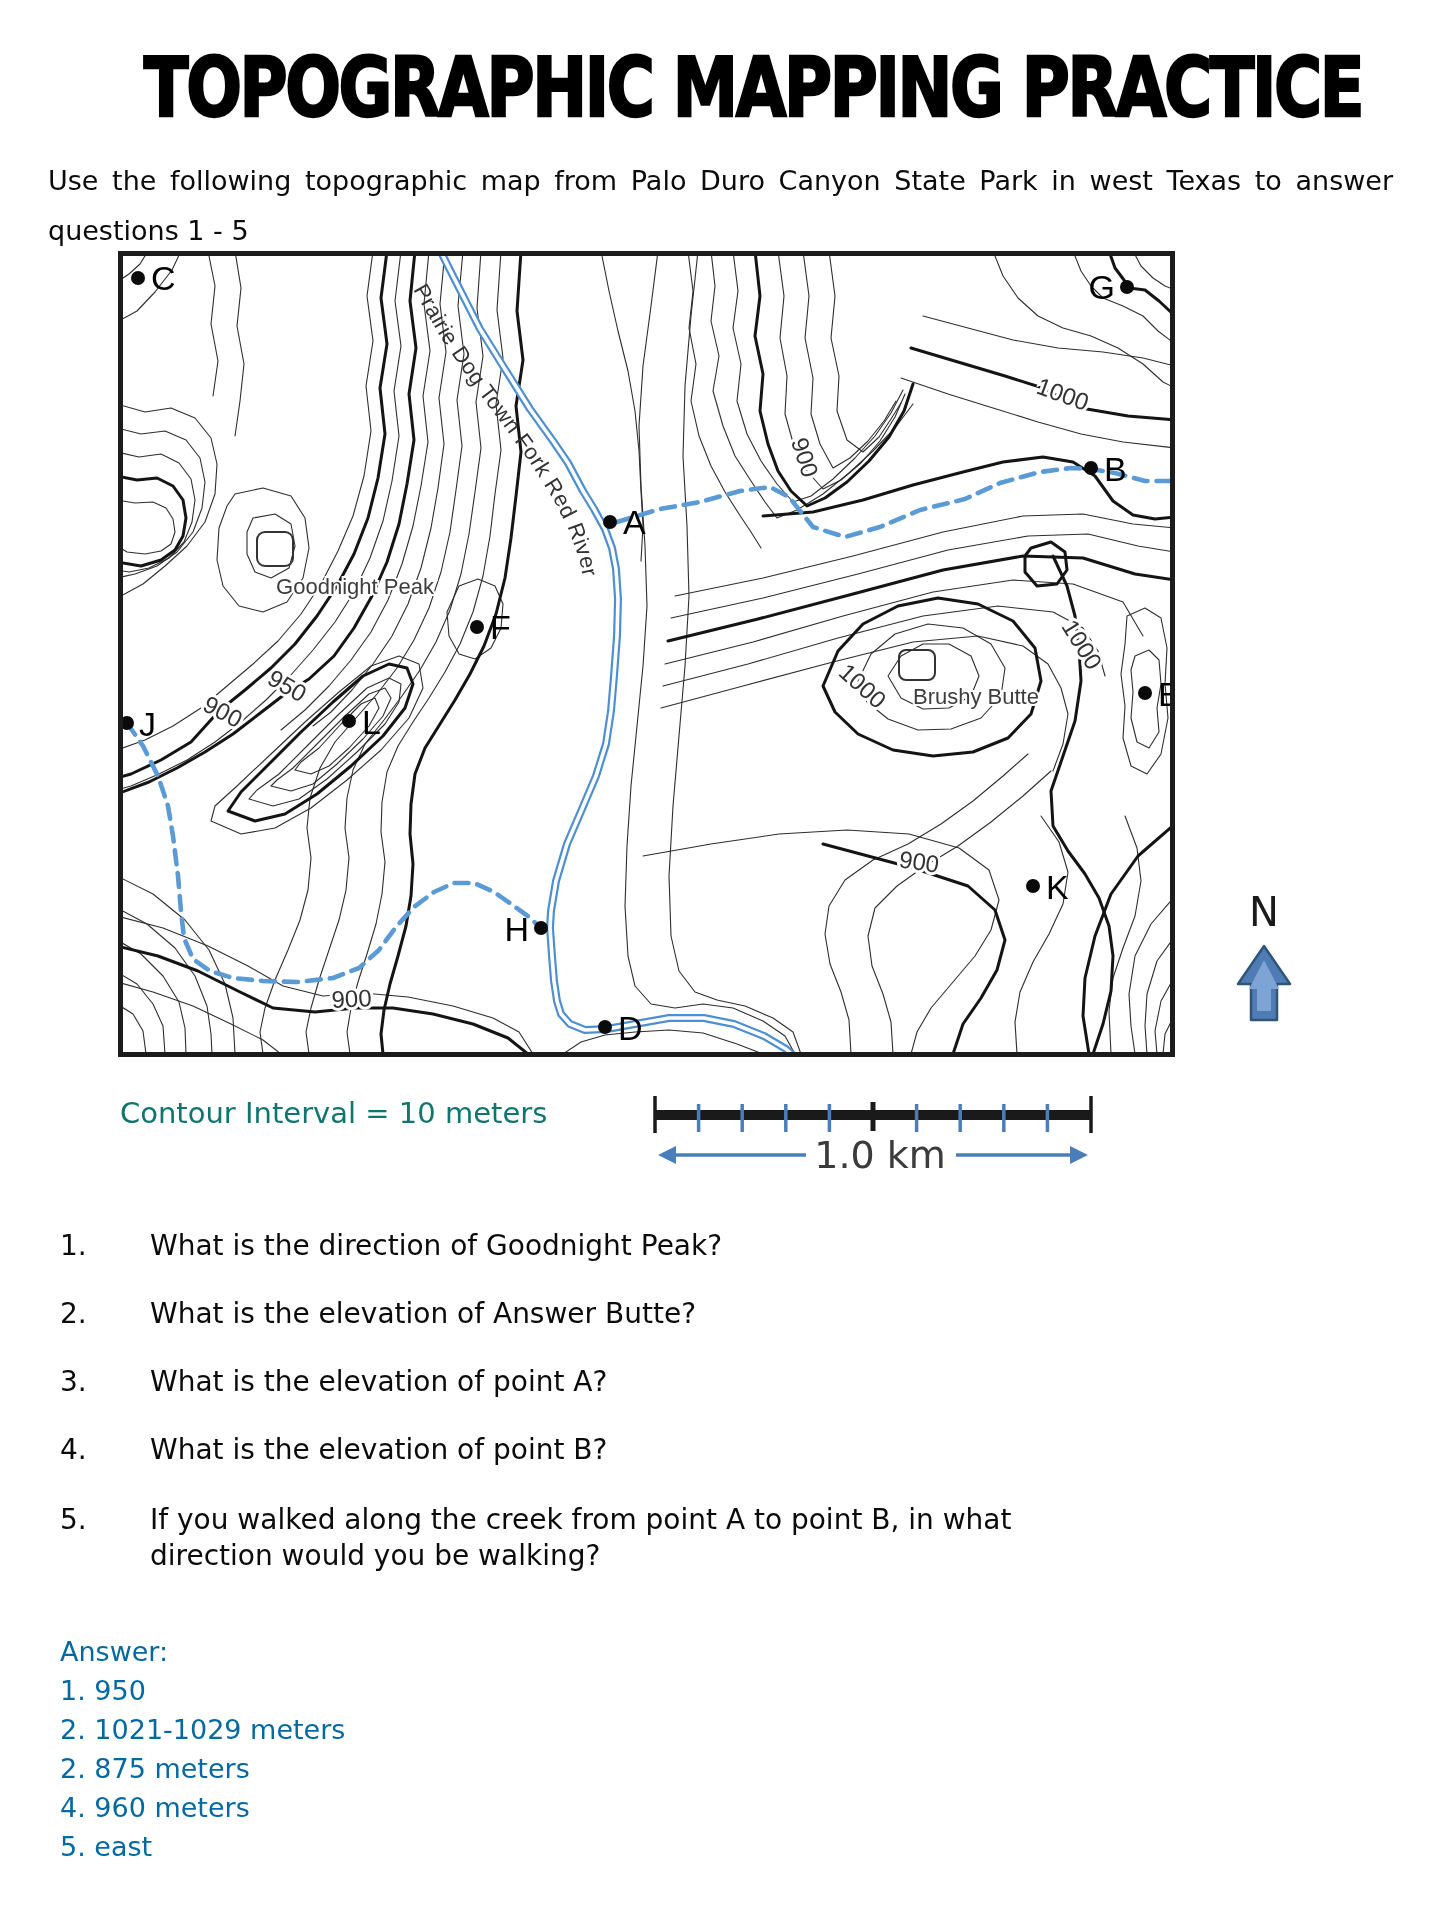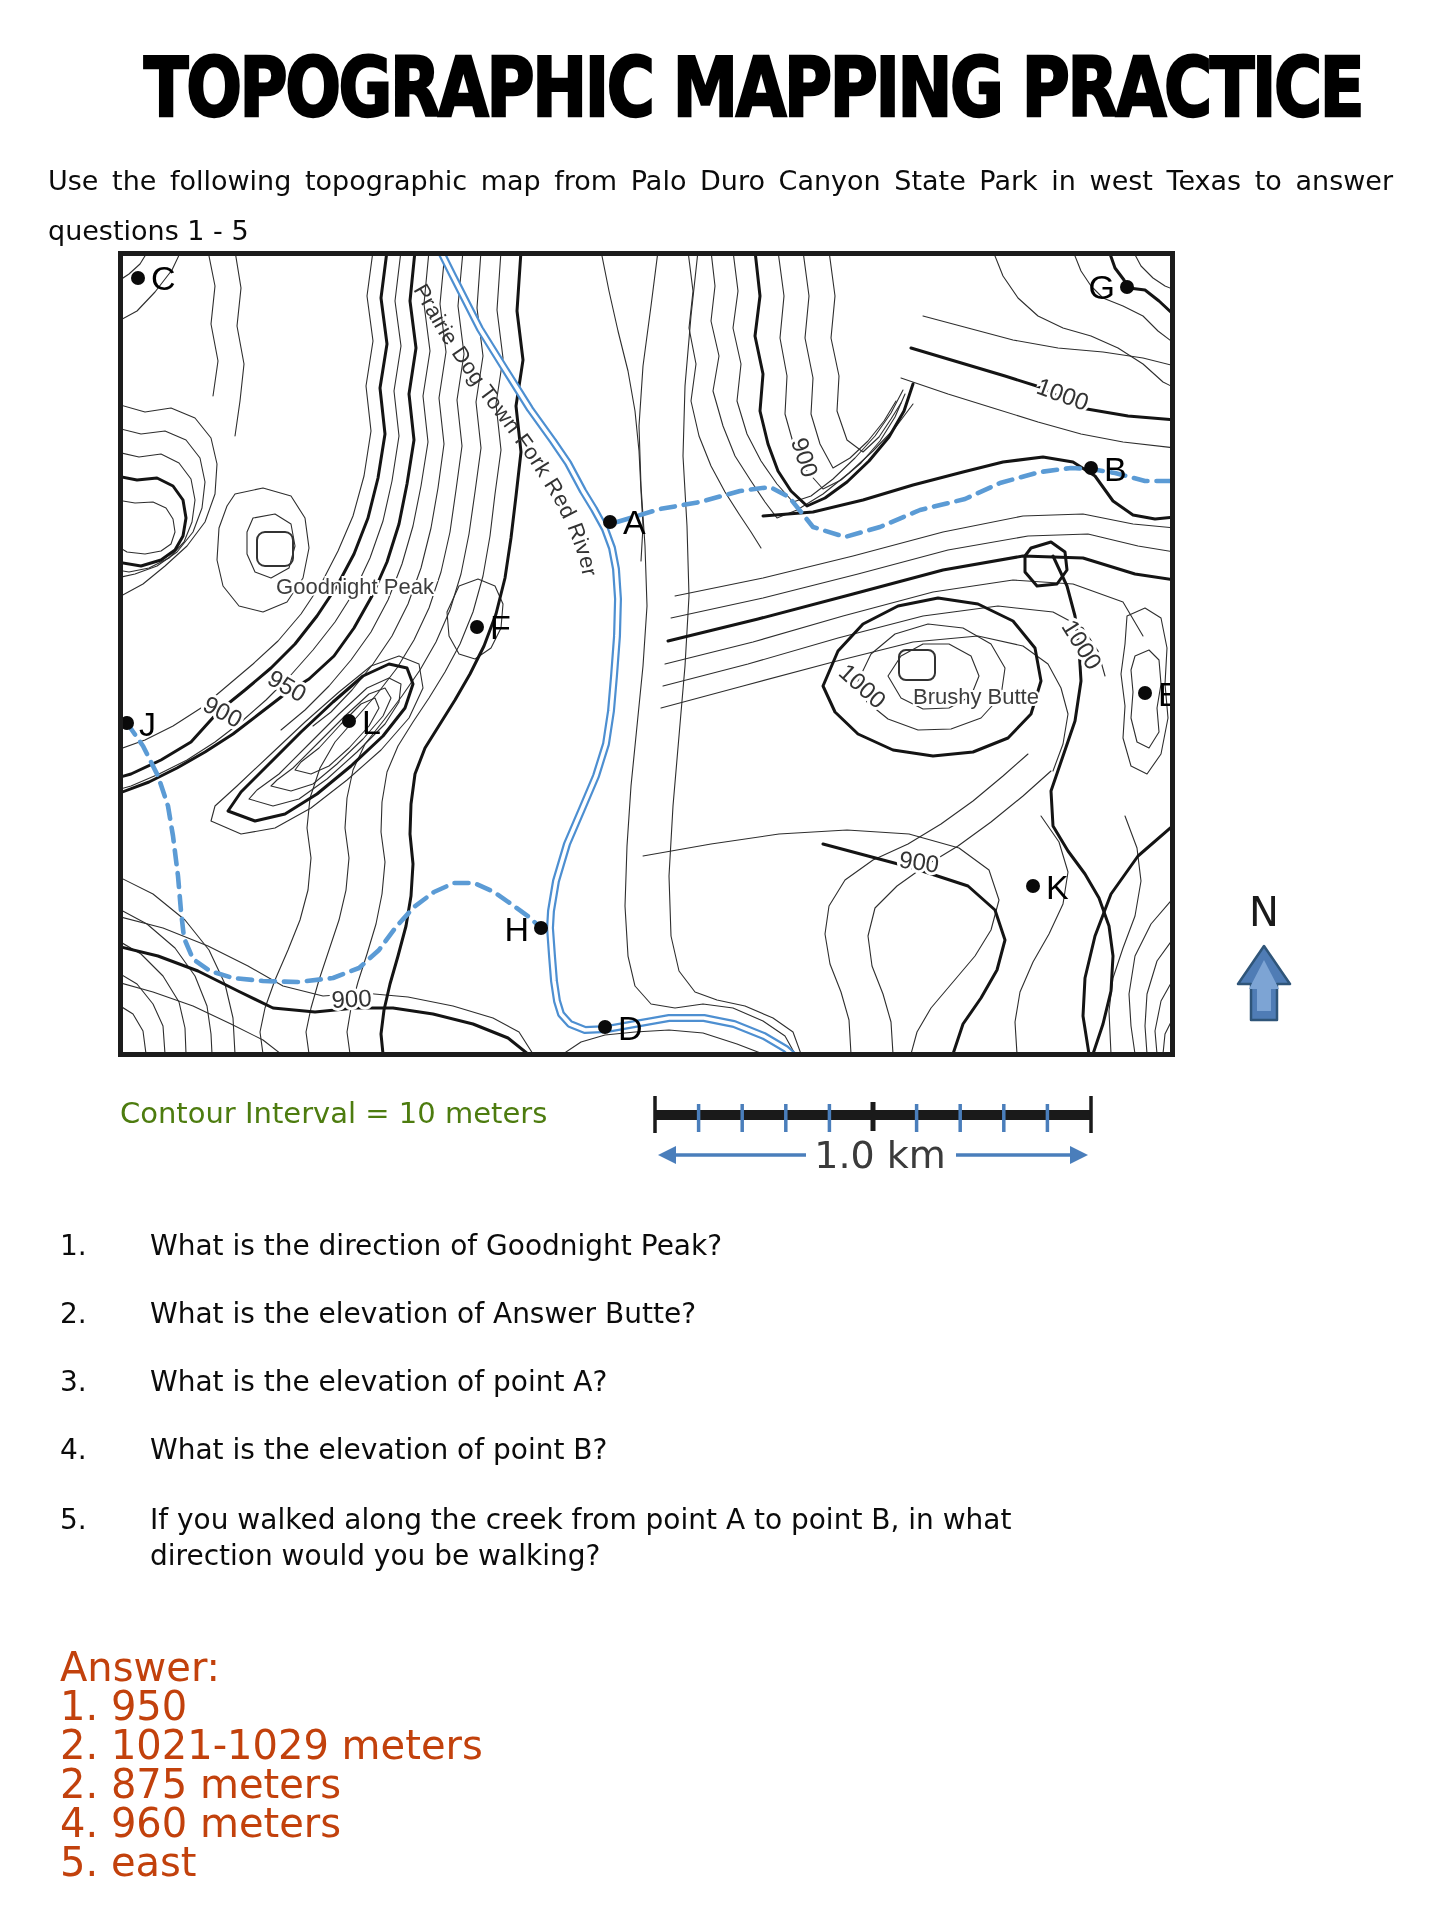--- a/index.html
+++ b/index.html
@@ -27,32 +27,32 @@
   .riverGap{stroke:#ffffff;stroke-width:3.6;stroke-linejoin:round;stroke-linecap:round;}
   .creek{stroke:#5b9bd5;stroke-width:4.6;stroke-dasharray:14 9;stroke-linecap:round;stroke-linejoin:round;}
   .ptdot{fill:#0a0a0a;}
   .ptlbl{font-family:"Liberation Sans",sans-serif;font-size:34px;fill:#000;}
   .feat{font-family:"Liberation Sans",sans-serif;font-size:22px;fill:#3d3d3d;
         paint-order:stroke;stroke:#fff;stroke-width:4px;}
   .clabel{font-family:"Liberation Sans",sans-serif;font-size:24px;fill:#333;
         paint-order:stroke;stroke:#fff;stroke-width:6px;}
   .riverlbl{font-family:"Liberation Sans",sans-serif;font-size:22px;fill:#333;letter-spacing:0.5px;}
 
-  .cinterval{position:absolute;top:1096px;left:120px;font-size:29px;color:#4d7c0f;}
+  .cinterval{position:absolute;top:1096px;left:120px;font-size:29px;color:#0f766e;}
   .scalebar{position:absolute;top:1085px;left:628px;}
   .northbox{position:absolute;top:878px;left:1218px;}
   .nlabel{font-family:"DejaVu Sans","Liberation Sans",sans-serif;font-size:40px;fill:#1a1a1a;}
   .kmlabel{font-family:"DejaVu Sans","Liberation Sans",sans-serif;font-size:38px;fill:#3b3b3b;}
 
   .questions{position:absolute;left:60px;top:1228px;width:1210px;}
   .qrow{position:absolute;left:0;width:1210px;font-size:28px;line-height:36px;color:#0b0b0b;}
   .qnum{position:absolute;left:0;top:0;}
   .qtext{position:absolute;left:90px;top:0;width:960px;}
 
-  .answers{position:absolute;left:60px;top:1632px;font-size:40px;line-height:39px;color:#c2410c;margin-top:16px;}
+  .answers{position:absolute;left:60px;top:1632px;font-size:27px;line-height:39px;color:#0369a1;}
 </style>
 </head>
 <body>
 
 <div class="page">
 
   <div class="title">TOPOGRAPHIC MAPPING PRACTICE</div>
 
   <div class="intro">Use the following topographic map from Palo Duro Canyon State Park in west Texas to answer questions 1 - 5</div>
 

